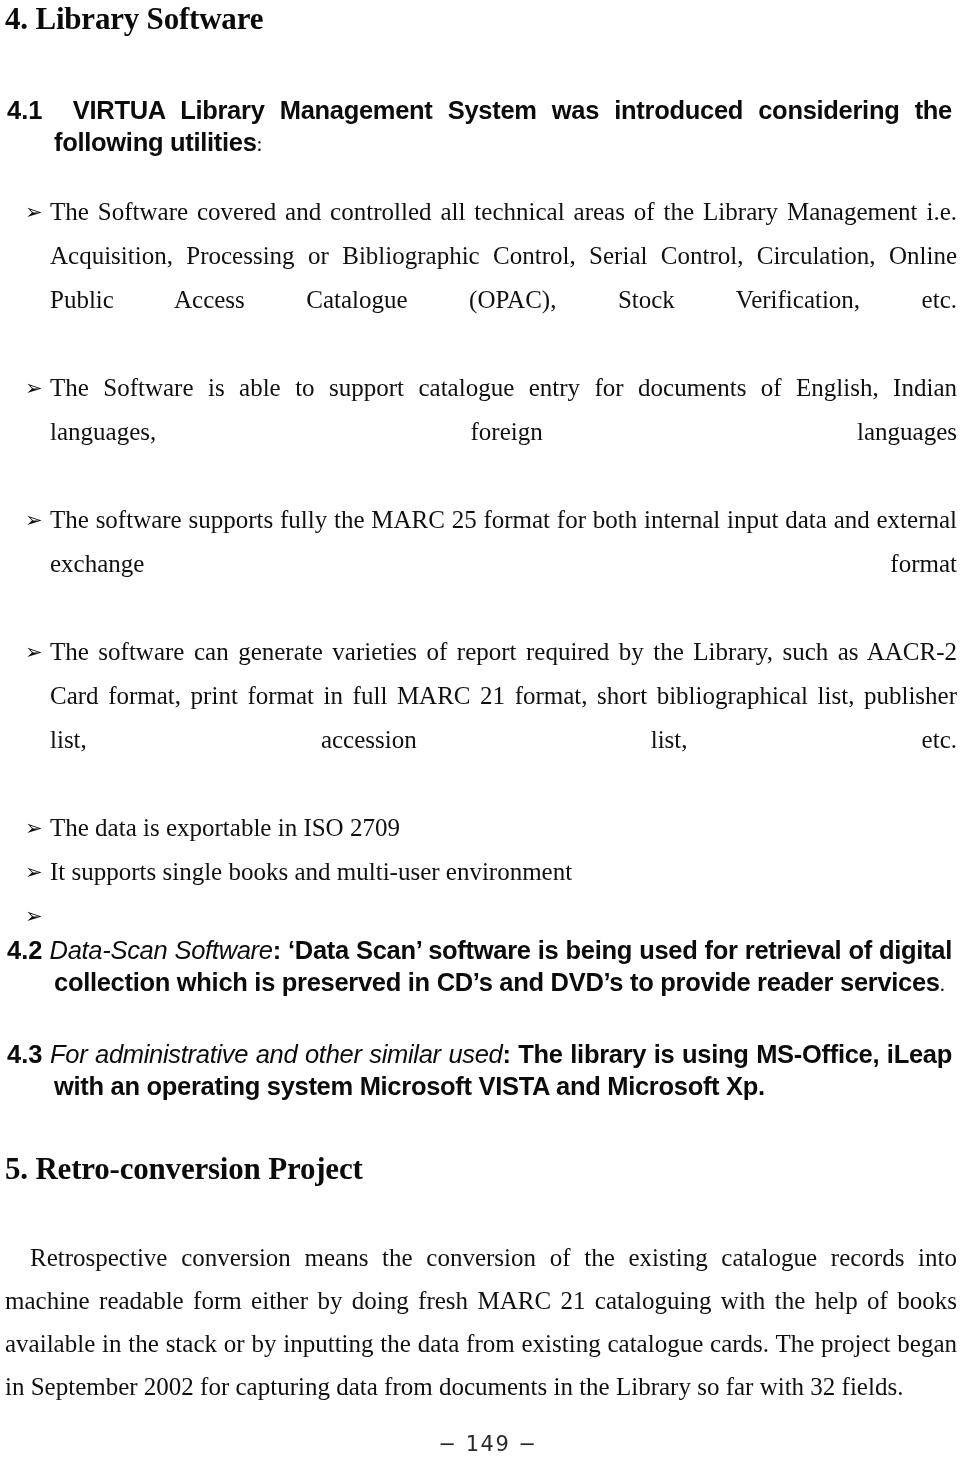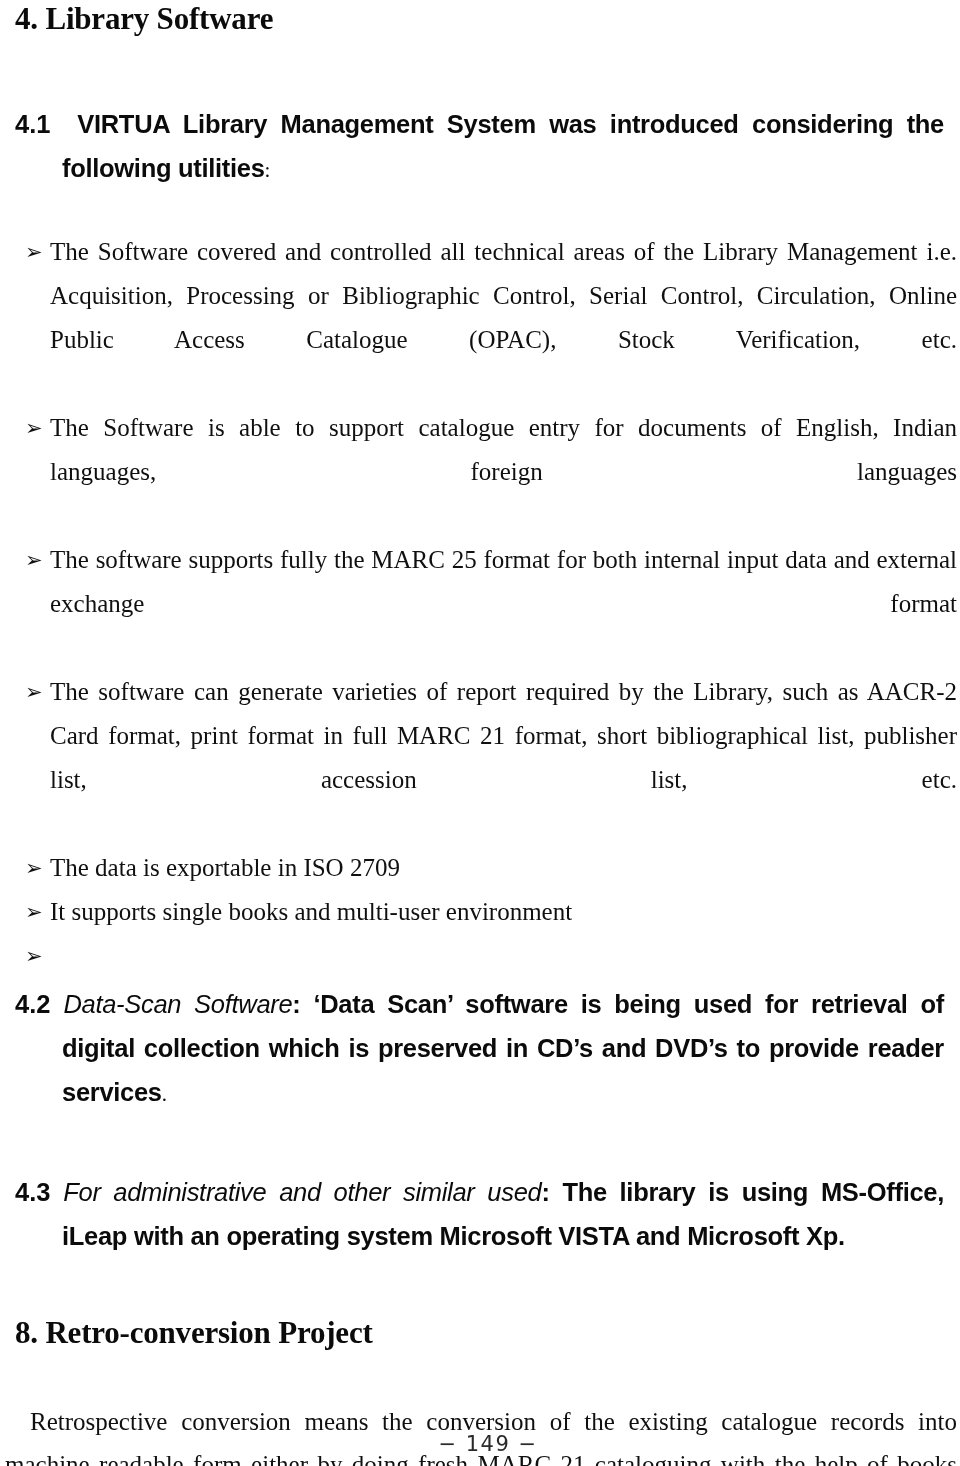--- a/index.html
+++ b/index.html
@@ -25,33 +25,33 @@
 
   
   .h-major {
     font-family: "Liberation Serif", "DejaVu Serif", serif;
     font-weight: bold;
     font-size: 31px;
     line-height: 38px;
     letter-spacing: -0.2px;
     color: #0b0b0b;
     margin: 0;
-    padding-left: 15px;
+    padding-left: 5px;
   }
 
   
   .h-sub {
     font-family: "Liberation Sans", "DejaVu Sans", sans-serif;
     font-weight: bold;
     font-size: 25.5px;
-    line-height: 44px;
+    line-height: 32px;
     text-align: justify;
     text-justify: inter-word;
     color: #0b0b0b;
-    margin: 12px;
+    margin: 4px;
     padding-left: 50px;
     text-indent: -47px;
     padding-right: 4px;
     letter-spacing: -0.3px;
   }
   .h-sub > .num {
     letter-spacing: 0px;
   }
   .h-sub em {
     font-style: italic;
@@ -171,21 +171,21 @@
   <div class="sp-3"></div>
 
   <p class="h-sub"><span class="num">4.2</span><span>&nbsp;</span><em>Data-Scan Software</em><span>: ‘Data Scan’ software is being used for retrieval of digital collection which is preserved in CD’s and DVD’s to provide reader services</span><span class="punct-serif">.</span></p>
 
   <div class="sp-4"></div>
 
   <p class="h-sub"><span class="num">4.3</span><span>&nbsp;</span><em>For administrative and other similar used</em><span>: The library is using MS-Office, iLeap with an operating system Microsoft VISTA and Microsoft Xp.</span></p>
 
   <div class="sp-5"></div>
 
-  <h1 class="h-major">8. Retro-conversion Project</h1>
+  <h1 class="h-major">5. Retro-conversion Project</h1>
 
   <div class="sp-6"></div>
 
   <p class="body-para">Retrospective conversion means the conversion of the existing catalogue records into machine readable form either by doing fresh MARC 21 cataloguing with the help of books available in the stack or by inputting the data from existing catalogue cards. The project began in September 2002 for capturing data from documents in the Library so far with 32 fields.</p>
 
   <div class="footer">− 149 −</div>
 
 </div>
 
 </body></html>

